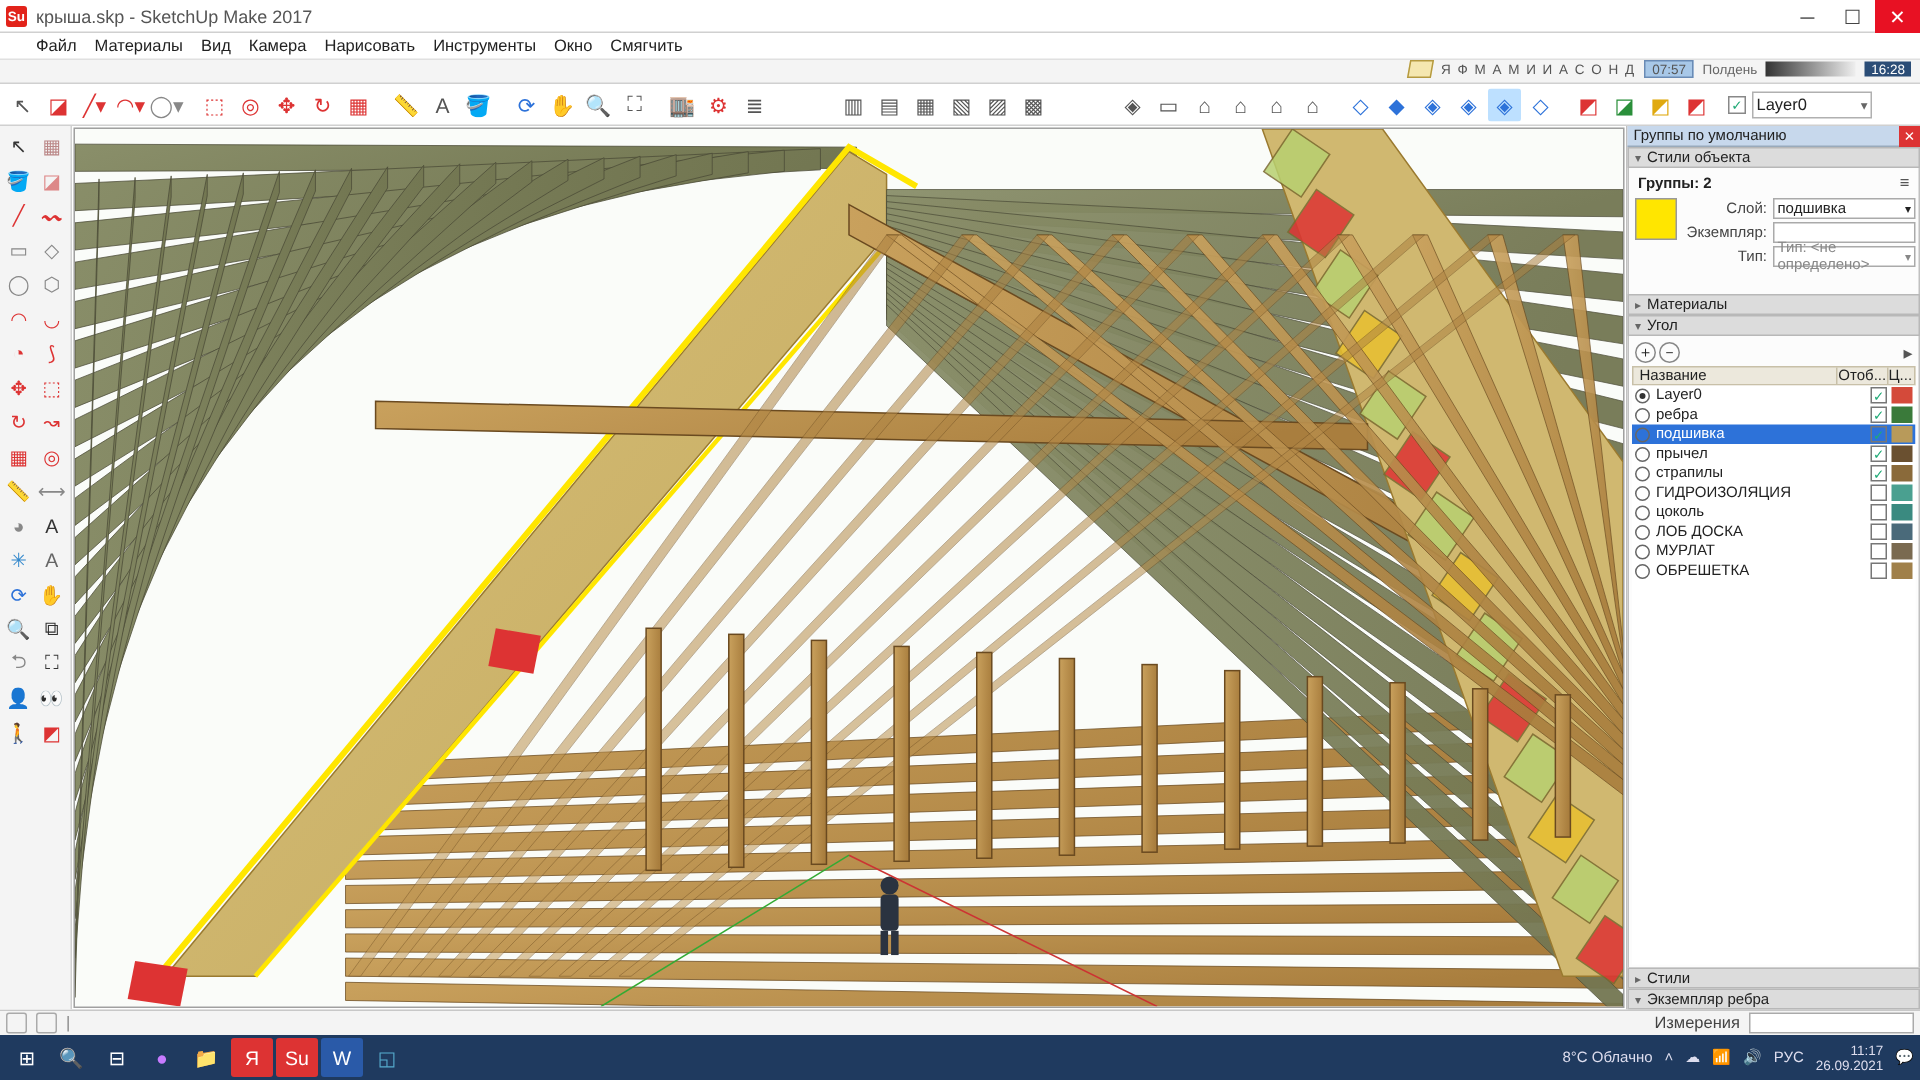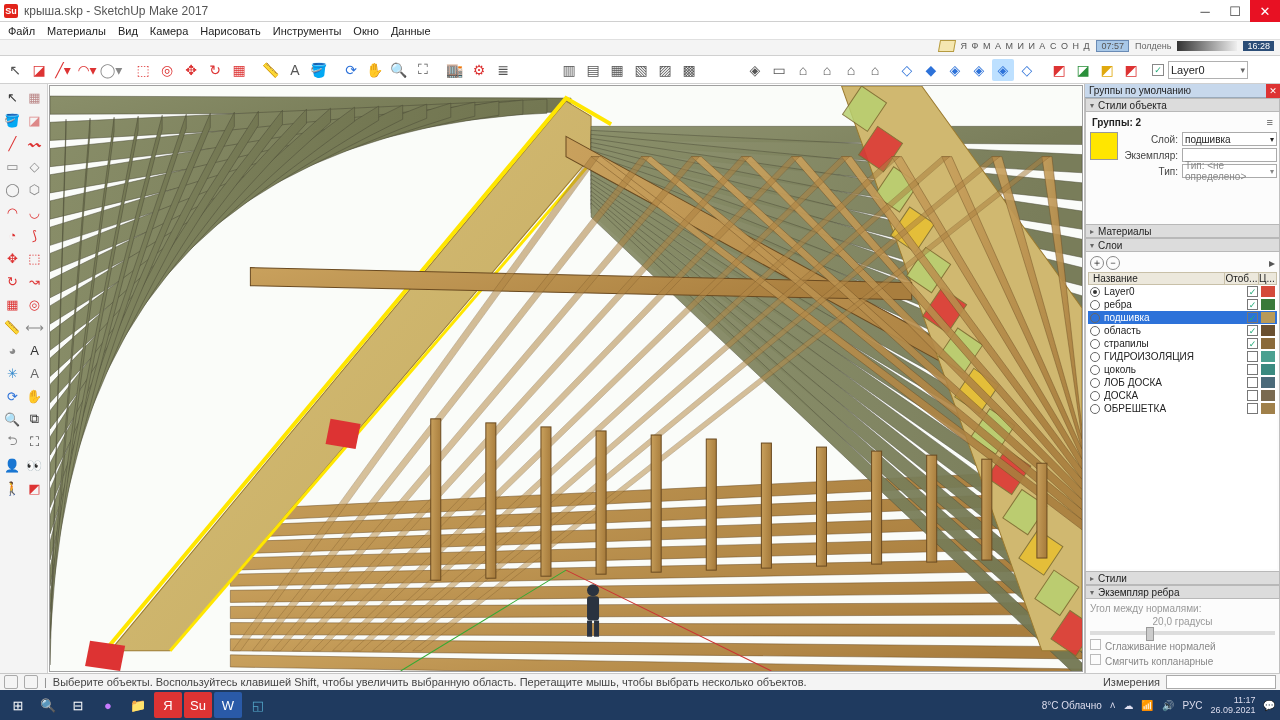--- a/index.html
+++ b/index.html
@@ -7,21 +7,21 @@
 
   
   .titlebar { height: 22px; background: #fff; display: flex; align-items: center; padding-left: 4px; border-bottom: 1px solid #d0d0d0; }
   .titlebar .icn { width: 14px; height: 14px; background: #e2231a; border-radius: 2px; margin-right: 6px; display:inline-flex;align-items:center;justify-content:center;color:#fff;font-size:9px;font-weight:bold;}
   .titlebar .ttl { font-size: 12px; color: #555; }
   .winbtns { position: absolute; right: 0; top: 0; display: flex; }
   .winbtn { width: 30px; height: 22px; display: flex; align-items: center; justify-content: center; font-size: 13px; color: #444; }
   .winbtn.close { background: #e81123; color: #fff; }
 
   
-  .menubar { height: 18px; display: flex; align-items: center; padding-left: 4px; gap: 4px; font-size: 11px; border-bottom:1px solid #e0e0e0; }
+  .menubar { height: 18px; display: flex; align-items: center; padding-left: 20px; gap: 4px; font-size: 11px; border-bottom:1px solid #e0e0e0; }
   .menubar span { padding: 0 4px; }
 
   
   .timeline { height: 16px; background: #f4f4f4; border-bottom: 1px solid #d0d0d0; position: relative; }
   .tl-right { position: absolute; right: 6px; top: 0; display: flex; align-items: center; gap: 6px; font-size: 9px; color:#555;}
   .tl-book { width:16px;height:12px;background:#f5e7b0;border:1px solid #b59a40;transform:skewX(-10deg);}
   .tl-months { letter-spacing:1px; }
   .tl-badge { background:#a8c8e8;border:1px solid #6a8bb5;padding:0 4px; }
   .tl-badge2 { background:#2b4d77;color:#fff;padding:0 4px; }
   .tl-day { color:#666; }
@@ -49,21 +49,21 @@
   .viewport svg { width:100%; height:100%; display:block; }
 
   
   .tray { width:196px; background:#f4f4f4; display:flex; flex-direction:column; border-left:1px solid #c0c0c0;}
   .tray-title { height:14px;background:#c7d8ec;border-bottom:1px solid #9ab;font-size:10px;padding:0 4px;display:flex;align-items:center;position:relative;}
   .tray-x { position:absolute;right:0;top:0;width:14px;height:14px;background:#d33;color:#fff;font-size:9px;display:flex;align-items:center;justify-content:center;}
   .panel-hdr { height:14px;background:#dcdcdc;border:1px solid #b8b8b8;font-size:10px;padding:0 4px;display:flex;align-items:center;cursor:pointer;}
   .panel-hdr::before{content:"▾";font-size:8px;margin-right:4px;color:#666;}
   .panel-hdr.collapsed::before{content:"▸";}
   .panel-body { background:#fcfcfc; border-left:1px solid #c0c0c0;border-right:1px solid #c0c0c0; padding:2px; font-size:10px;}
-  .entity-body { height:112px; }
+  .entity-body { height:84px; }
   .entity-row { display:flex;align-items:center;margin:2px 0;gap:4px; }
   .entity-swatch { width:28px;height:28px;background:#ffe600;border:1px solid #999;margin:2px 4px 2px 2px;float:left;}
   .entity-lbl { width:56px;text-align:right;font-size:10px;color:#444;}
   .entity-in { flex:1;height:14px;border:1px solid #aaa;background:#fff;font-size:10px;padding:0 2px;display:flex;align-items:center;}
   .entity-in.dd::after{content:"▾";margin-left:auto;font-size:8px;}
   .grp-title { font-weight:bold;font-size:10px;padding:2px 4px;display:flex;align-items:center;}
   .grp-title .burger{margin-left:auto;font-size:11px;color:#555;}
 
   .layers-body { flex: 1 1 auto; min-height:130px; display:flex;flex-direction:column;}
   .lyr-tb { display:flex;gap:2px;padding:2px;align-items:center;}
@@ -117,21 +117,21 @@
 </div>
 
 <div class="menubar" id="menubar">
     <span>Файл</span>
     <span>Материалы</span>
     <span>Вид</span>
     <span>Камера</span>
     <span>Нарисовать</span>
     <span>Инструменты</span>
     <span>Окно</span>
-    <span>Данные</span>
+    <span>Смягчить</span>
   </div>
 
 <div class="timeline">
   <div class="tl-right">
     <span class="tl-book"></span>
     <span class="tl-months">Я Ф М А М И И А С О Н Д</span>
     <span class="tl-badge">07:57</span>
     <span class="tl-day">Полдень</span>
     <span class="tl-grad"></span>
     <span class="tl-badge2">16:28</span>
@@ -473,21 +473,21 @@
           </div>
         </div>
       </div>
     </div>
 
     <div class="panel-hdr collapsed">
         <span>Материалы</span>
       </div>
 
     <div class="panel-hdr">
-        <span>Слои</span>
+        <span>Угол</span>
       </div>
     <div class="panel-body layers-body">
       <div class="lyr-tb">
         <span class="lyr-ico">＋</span>
         <span class="lyr-ico">－</span>
         <span style="margin-left:auto;font-size:12px;color:#555">▸</span>
       </div>
       <div class="lyr-head">
         <span class="c1">Название</span>
         <span class="c2">Отоб...</span>
@@ -507,21 +507,21 @@
     <span class="sw" style="background:#3a7a3a"></span>
           </div>
           <div class="lyr-row sel">
             <span class="rad "></span>
     <span class="nm">подшивка</span>
     <span class="cb">✓</span>
     <span class="sw" style="background:#b89a5a"></span>
           </div>
           <div class="lyr-row">
             <span class="rad "></span>
-    <span class="nm">область</span>
+    <span class="nm">прычел</span>
     <span class="cb">✓</span>
     <span class="sw" style="background:#6a5030"></span>
           </div>
           <div class="lyr-row">
             <span class="rad "></span>
     <span class="nm">страпилы</span>
     <span class="cb">✓</span>
     <span class="sw" style="background:#8a6a3a"></span>
           </div>
           <div class="lyr-row">
@@ -537,57 +537,47 @@
     <span class="sw" style="background:#3a8a80"></span>
           </div>
           <div class="lyr-row">
             <span class="rad "></span>
     <span class="nm">ЛОБ ДОСКА</span>
     <span class="cb"></span>
     <span class="sw" style="background:#4a6a7a"></span>
           </div>
           <div class="lyr-row">
             <span class="rad "></span>
-    <span class="nm">ДОСКА</span>
+    <span class="nm">МУРЛАТ</span>
     <span class="cb"></span>
     <span class="sw" style="background:#7a6a50"></span>
           </div>
           <div class="lyr-row">
             <span class="rad "></span>
     <span class="nm">ОБРЕШЕТКА</span>
     <span class="cb"></span>
     <span class="sw" style="background:#a0804a"></span>
           </div>
         </div>
     </div>
 
     <div class="panel-hdr collapsed">
         <span>Стили</span>
       </div>
 
     <div class="panel-hdr">
         <span>Экземпляр ребра</span>
       </div>
-    <div class="panel-body soften-body">
-      <div style="font-size:10px;color:#999;margin:2px">Угол между нормалями:</div>
-      <div style="text-align:center;font-size:10px;color:#999"><span>20,0</span> <span>градусы</span></div>
-      <div class="sld-row">
-          <div class="sld"></div>
-        </div>
-      <div style="margin:2px"><span class="ck"></span><span>Сглаживание нормалей</span></div>
-      <div style="margin:2px"><span class="ck"></span><span>Смягчить копланарные</span></div>
-    </div>
   </div>
 </div>
 
 <div class="status">
   <span class="ico"></span>
   <span class="ico"></span>
   <span style="color:#888">|</span>
-  <span class="hint">Выберите объекты. Воспользуйтесь клавишей Shift, чтобы увеличить выбранную область. Перетащите мышь, чтобы выбрать несколько объектов.</span>
   <span class="meas-lbl">Измерения</span>
   <span class="meas-in"></span>
 </div>
 
 <div class="taskbar">
   <div class="tbapp">⊞</div>
   <div class="tbapp">🔍</div>
   <div class="tbapp">⊟</div>
   <div class="tbapp" style="color:#c77bff">●</div>
   <div class="tbapp" style="color:#f0c020">📁</div>

